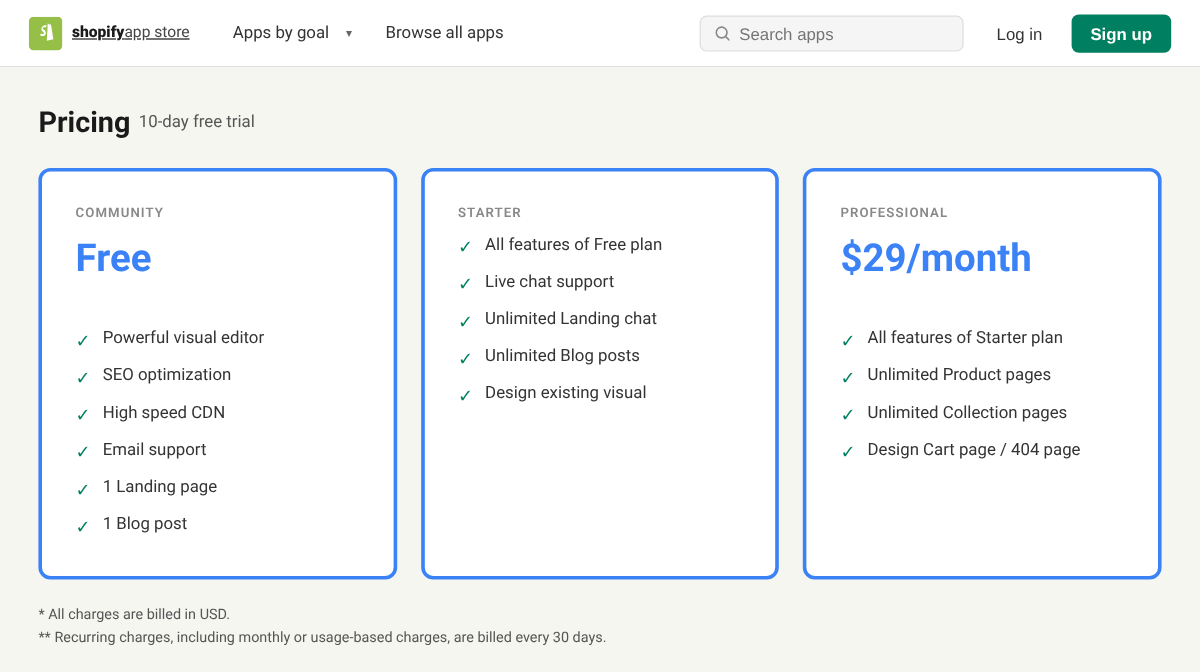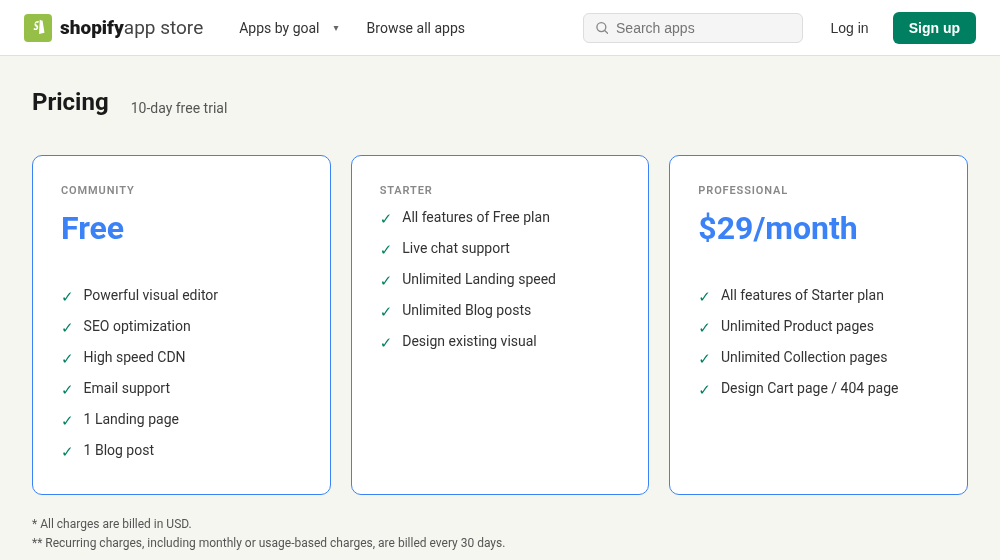--- a/index.html
+++ b/index.html
@@ -19,23 +19,24 @@
       display: flex;
       align-items: center;
       gap: 8px;
       margin-right: 24px;
     }
     .shopify-logo-icon {
       width: 28px;
       height: 28px;
     }
     .logo-text {
-      font-size: 19px;
+      font-size: 13px;
       font-weight: 600;
       color: #1a1a1a;
+      text-decoration: underline;
     }
     .logo-text span {
       font-weight: 400;
       color: #444;
     }
     .nav-area {
       display: flex;
       align-items: center;
       gap: 4px;
       flex: 1;
@@ -100,44 +101,44 @@
     }
 
     
     .main-content {
       padding: 32px 32px 24px 32px;
       background: #f6f6f1;
       min-height: calc(560px - 56px);
     }
     .pricing-header {
       display: flex;
-      align-items: flex-end;
-      gap: 22px;
-      margin-bottom: 39px;
+      align-items: center;
+      gap: 7px;
+      margin-bottom: 24px;
     }
     .pricing-title {
       font-size: 24px;
       font-weight: 700;
       color: #1a1a1a;
     }
     .trial-badge {
       font-size: 14px;
       color: #555;
       font-weight: 400;
     }
 
     
     .cards-container {
       display: flex;
       gap: 20px;
       margin-bottom: 20px;
     }
     .pricing-card {
       background: #fff;
-      border: 1px solid #3b82f6;
+      border: 3px solid #3b82f6;
       border-radius: 10px;
       padding: 28px 28px 32px 28px;
       flex: 1;
       min-height: 340px;
     }
     .plan-tier {
       font-size: 11px;
       font-weight: 600;
       color: #888;
       letter-spacing: 0.08em;
@@ -263,21 +264,21 @@
         <li class="feature-item">
           <span class="check-icon">✓</span>
           <span>All features of Free plan</span>
         </li>
         <li class="feature-item">
           <span class="check-icon">✓</span>
           <span>Live chat support</span>
         </li>
         <li class="feature-item">
           <span class="check-icon">✓</span>
-          <span>Unlimited Landing speed</span>
+          <span>Unlimited Landing chat</span>
         </li>
         <li class="feature-item">
           <span class="check-icon">✓</span>
           <span>Unlimited Blog posts</span>
         </li>
         <li class="feature-item">
           <span class="check-icon">✓</span>
           <span>Design existing visual</span>
         </li>
       </ul>

